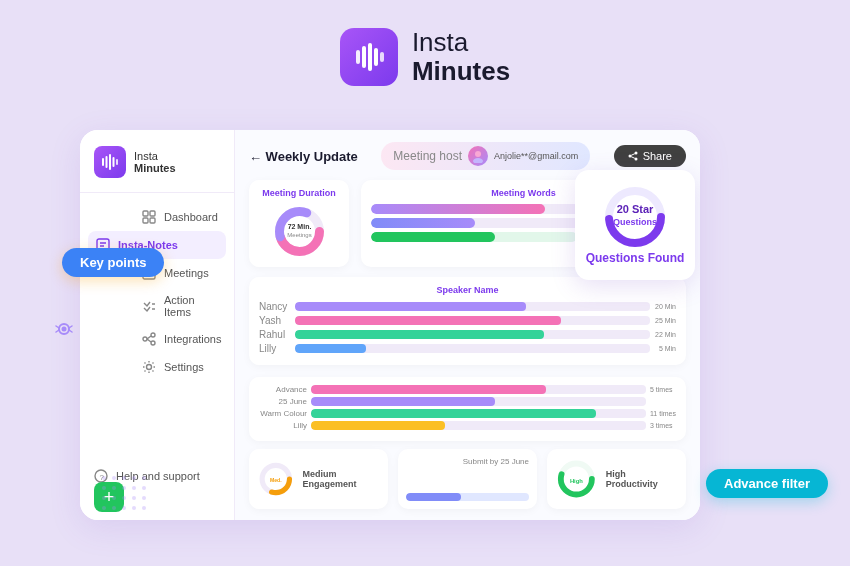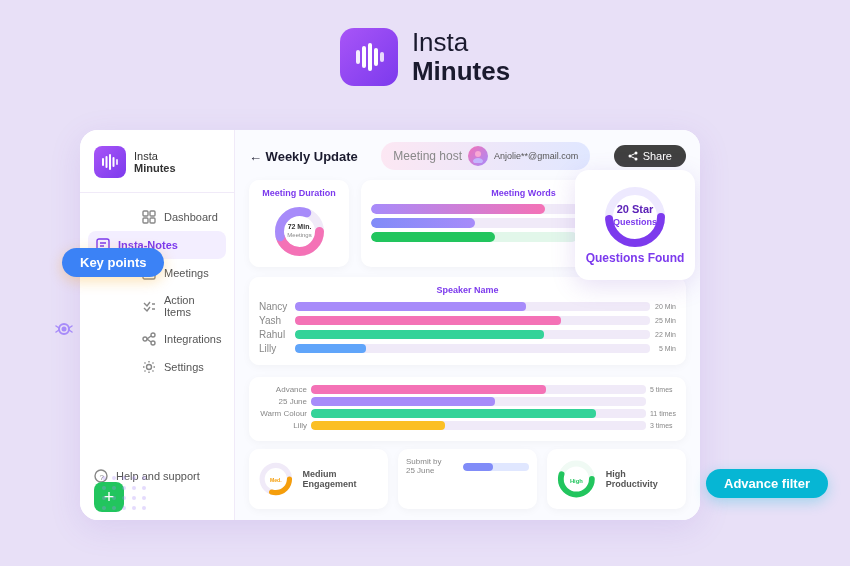--- a/index.html
+++ b/index.html
@@ -545,21 +545,21 @@
 
       <div class="bottom-card">
         <svg width="44" height="44" viewBox="0 0 44 44">
           <circle cx="22" cy="22" r="16" fill="none" stroke="#f0eaf8" stroke-width="6"></circle>
           <circle cx="22" cy="22" r="16" fill="none" stroke="#f59e0b" stroke-width="6" stroke-dasharray="55 100" stroke-dashoffset="25" stroke-linecap="round"></circle>
           <text x="22" y="26" text-anchor="middle" font-size="6" font-weight="700" fill="#f59e0b">Med.</text>
         </svg>
         <span style="font-size:9px;font-weight:600;color:#555;">Medium Engagement</span>
       </div>
 
-      <div class="bottom-card" style="flex-direction:row;align-items:flex-start;gap:21px;">
+      <div class="bottom-card" style="flex-direction:column;align-items:flex-end;gap:21px;">
         <span style="font-size:8px;color:#888;">Submit by 25 June</span>
         <div class="progress-bar-track" style="margin-top:6px;">
           <div class="progress-bar-fill" style="width:45%;"></div>
         </div>
       </div>
 
       <div class="bottom-card">
         <svg width="44" height="44" viewBox="0 0 44 44">
           <circle cx="22" cy="22" r="16" fill="none" stroke="#f0faf4" stroke-width="6"></circle>
           <circle cx="22" cy="22" r="16" fill="none" stroke="#22c55e" stroke-width="6" stroke-dasharray="80 100" stroke-dashoffset="25" stroke-linecap="round"></circle>

